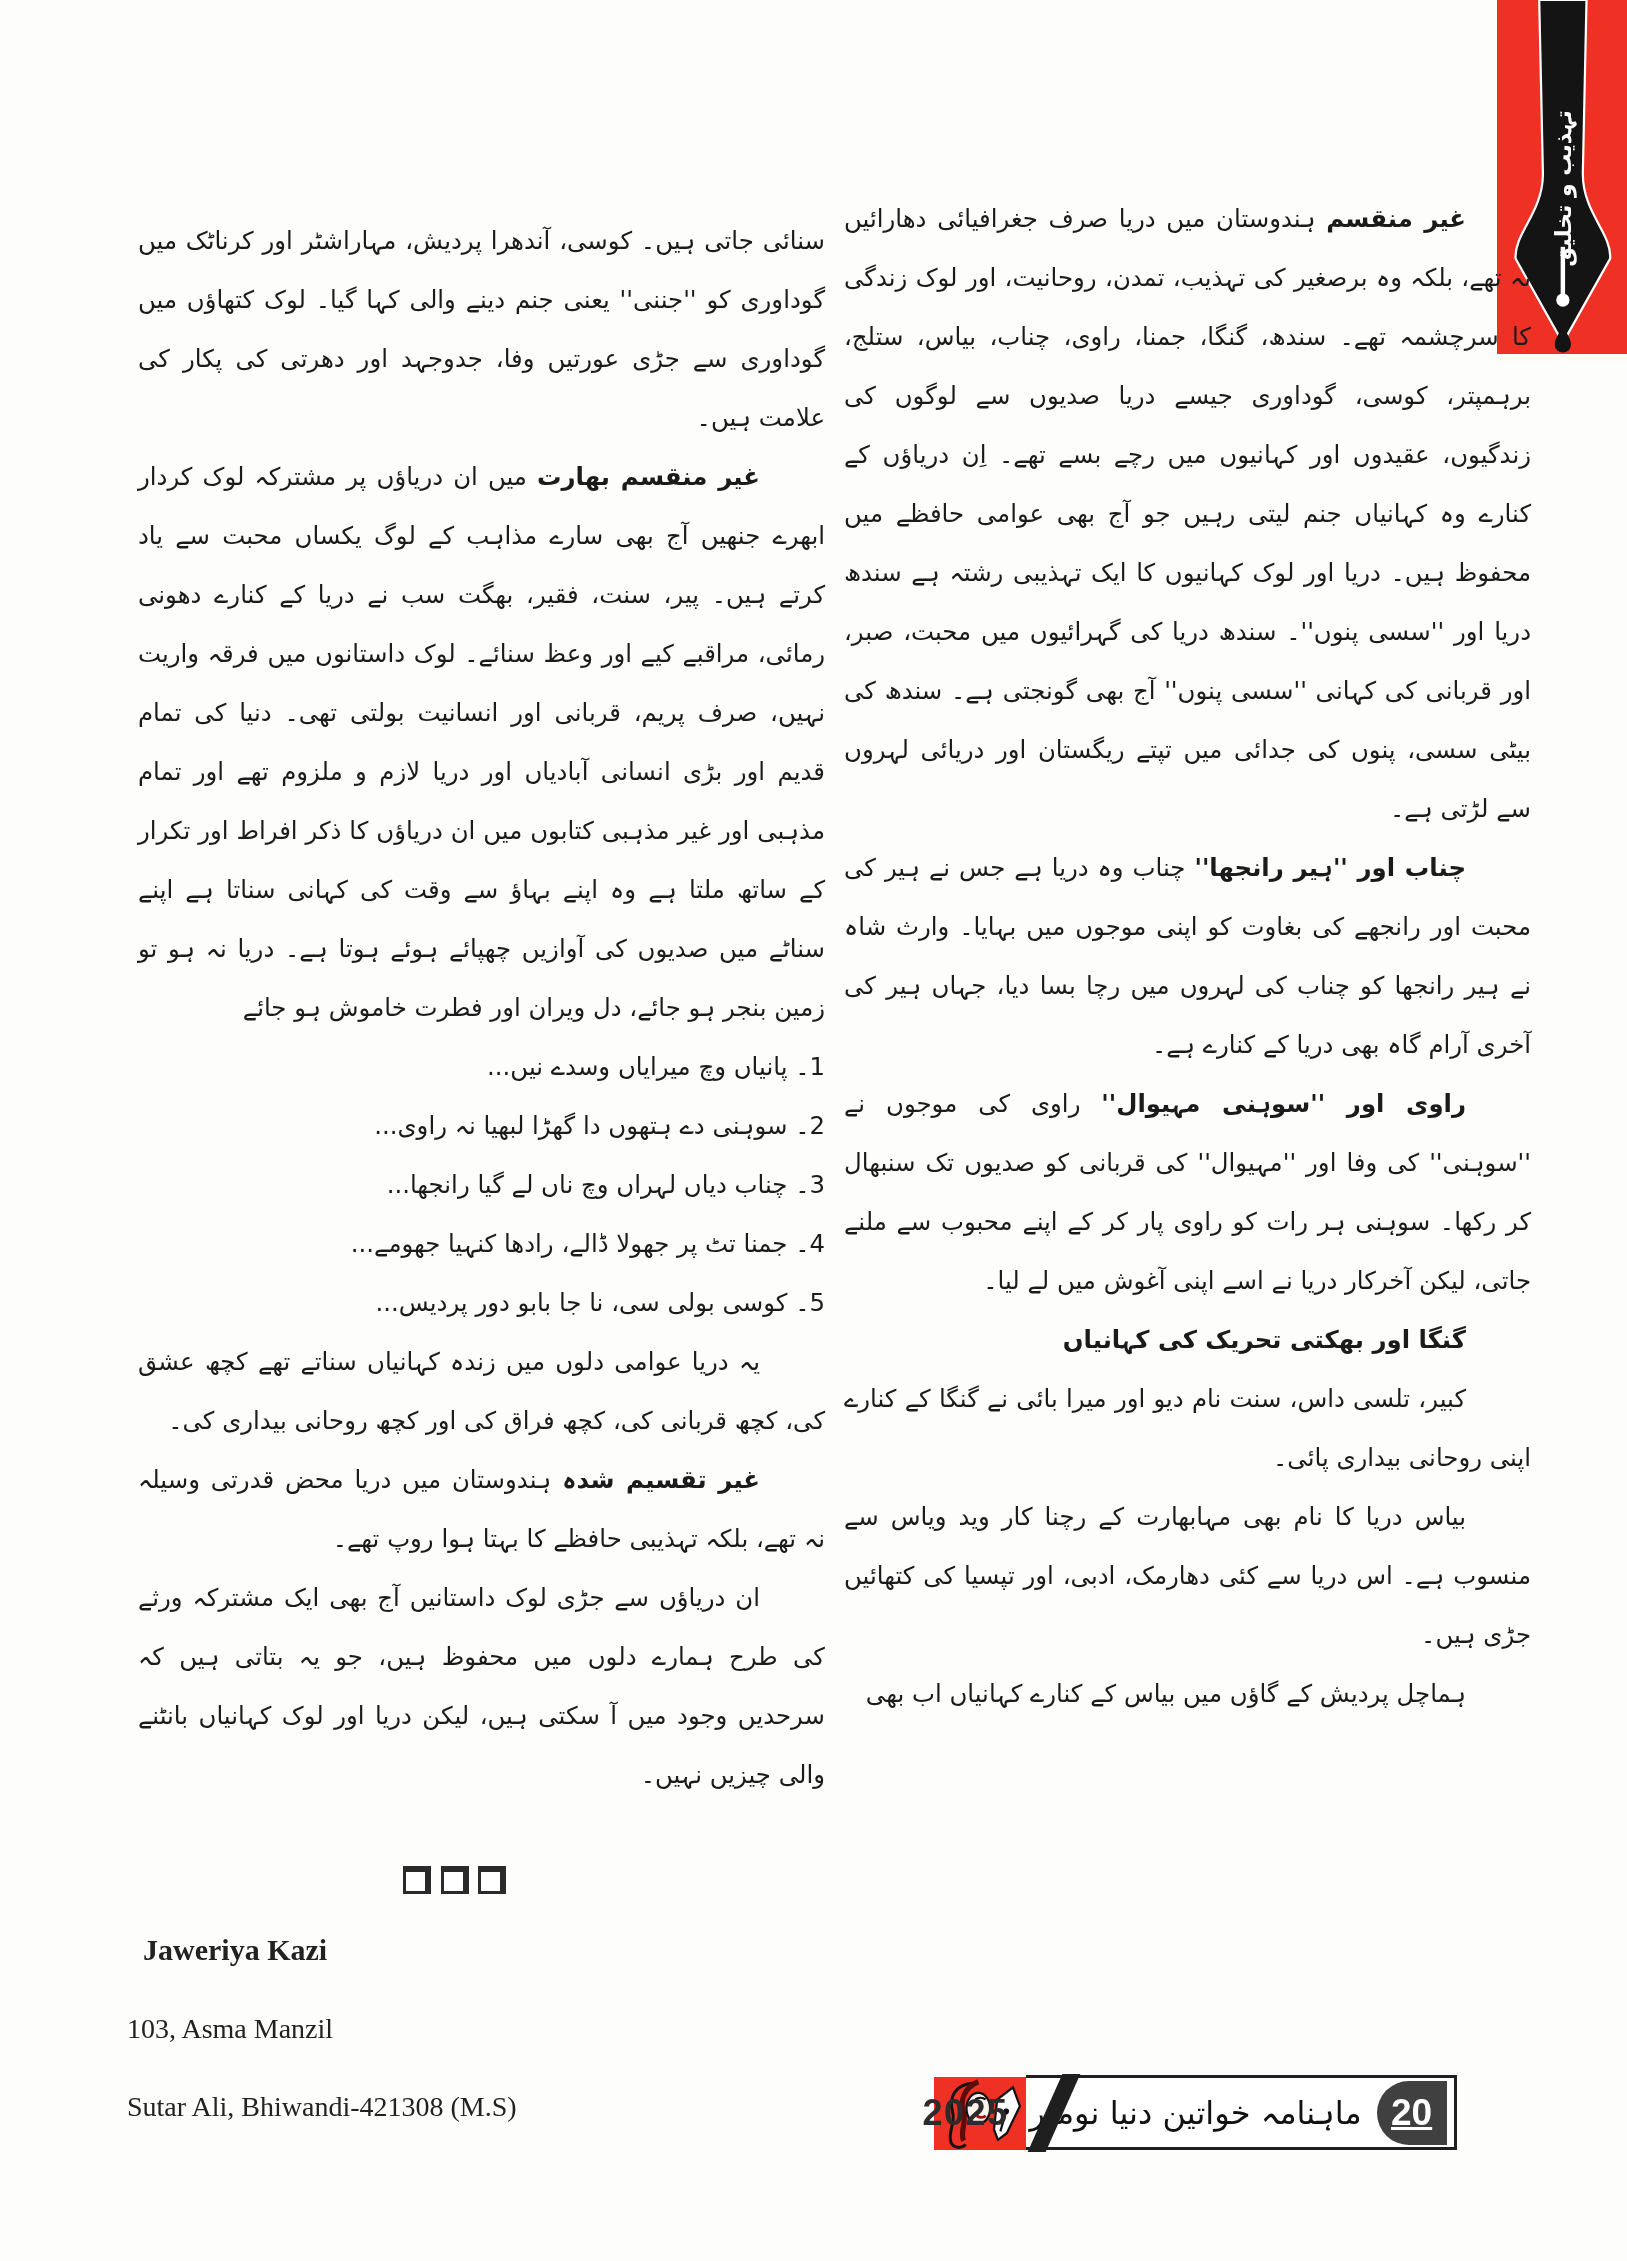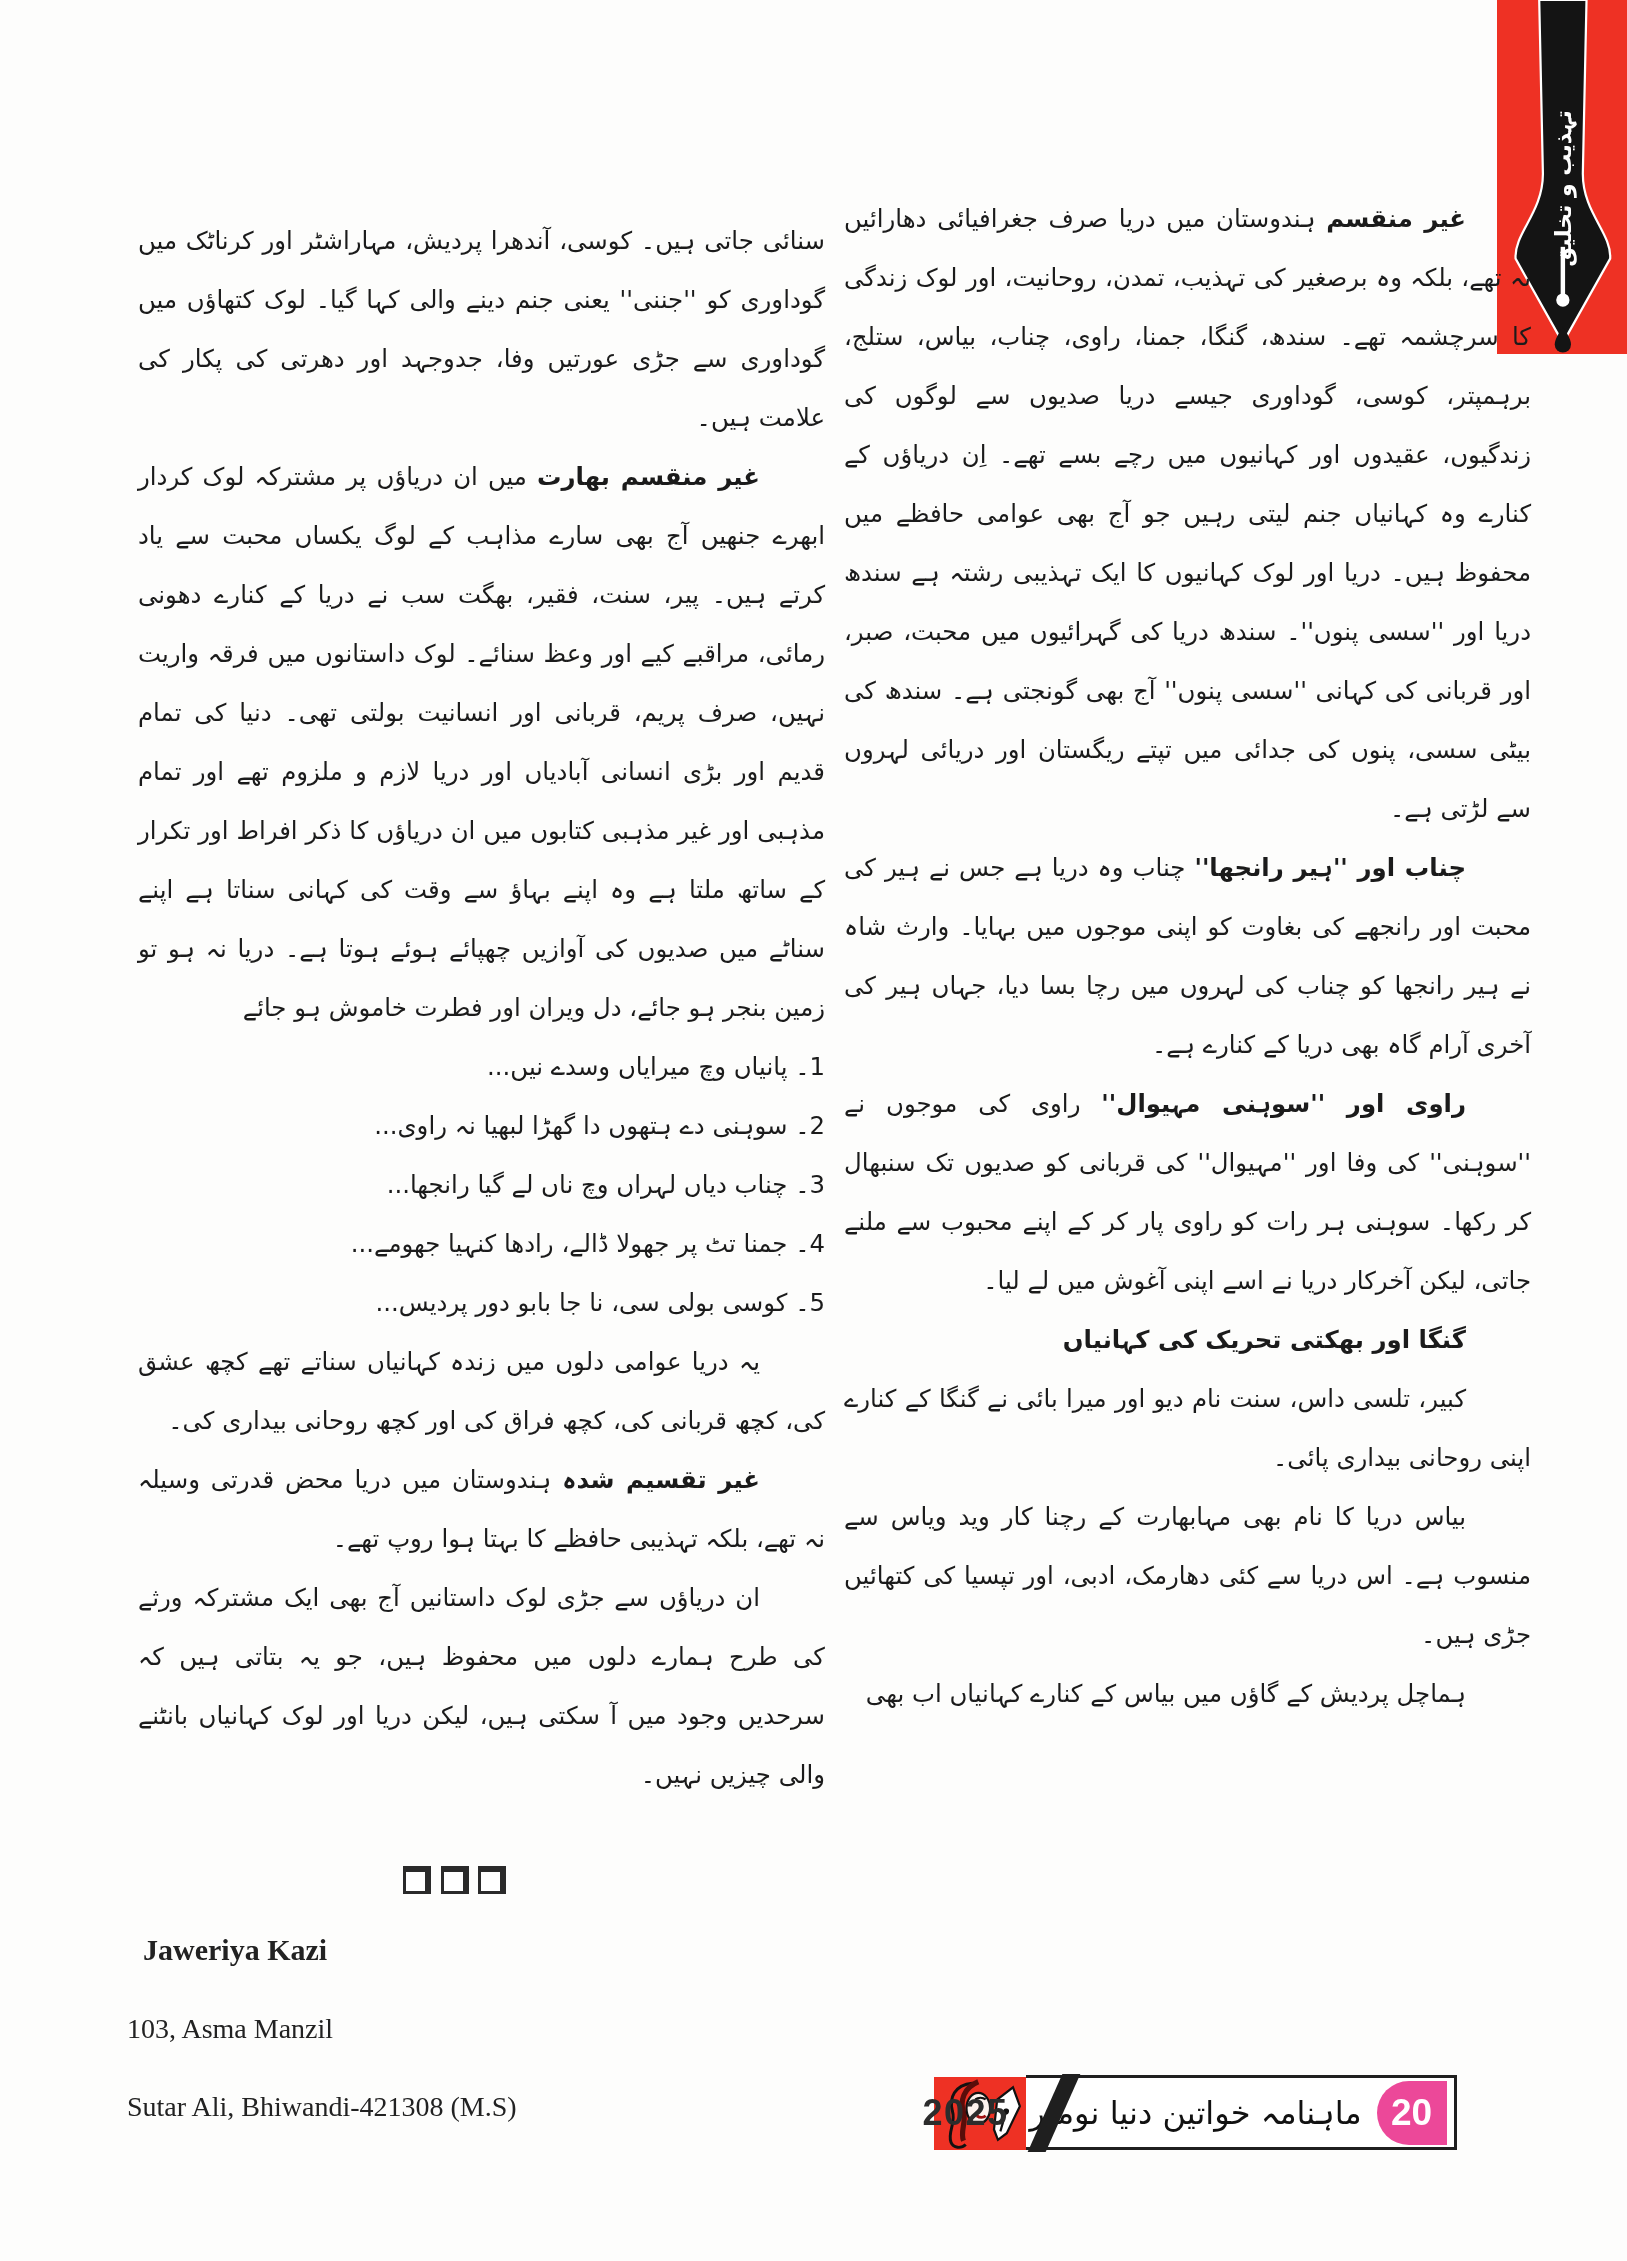--- a/index.html
+++ b/index.html
@@ -47,23 +47,23 @@
     position:absolute;left:92px;top:0;width:431px;height:75px;background:#ffffff;
     border:3.7px solid #1f1f1f;border-left:none;box-sizing:border-box;
     display:flex;flex-direction:row;direction:rtl;align-items:center;gap:15px;
     padding:0 7.4px 0 0;
   }
   .footer-slash{
     position:absolute;left:111px;top:-1.5px;width:18px;height:78px;
     background:#1f1f1f;transform:skewX(-24deg);z-index:3;
   }
   .page-badge{
-    flex:0 0 auto;width:70px;height:64px;background:#ec4899;
+    flex:0 0 auto;width:70px;height:64px;background:#404040;
     border-radius:35px 0 0 35px;display:flex;align-items:center;justify-content:center;
-    color:#ffffff;font-weight:bold;font-size:37px;font-family:"Liberation Sans",sans-serif;
+    color:#ffffff;font-weight:bold;font-size:37px;font-family:"Liberation Sans",sans-serif;text-decoration:underline;
   }
   .footer-mag{font-size:32px;color:#111;white-space:nowrap;}
   .footer-year{
     direction:ltr;font-family:"Liberation Sans",sans-serif;font-weight:bold;
     font-size:36px;color:#2c2c2c;letter-spacing:1.5px;margin-right:6px;
   }
 </style>
 </head>
 <body>
 

